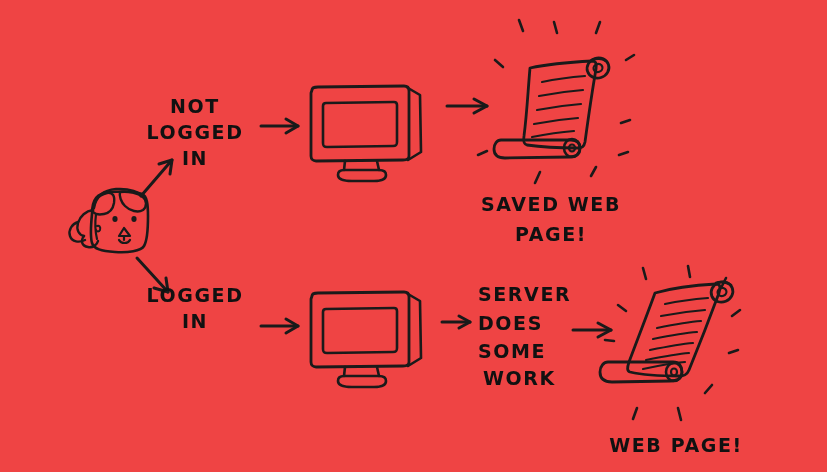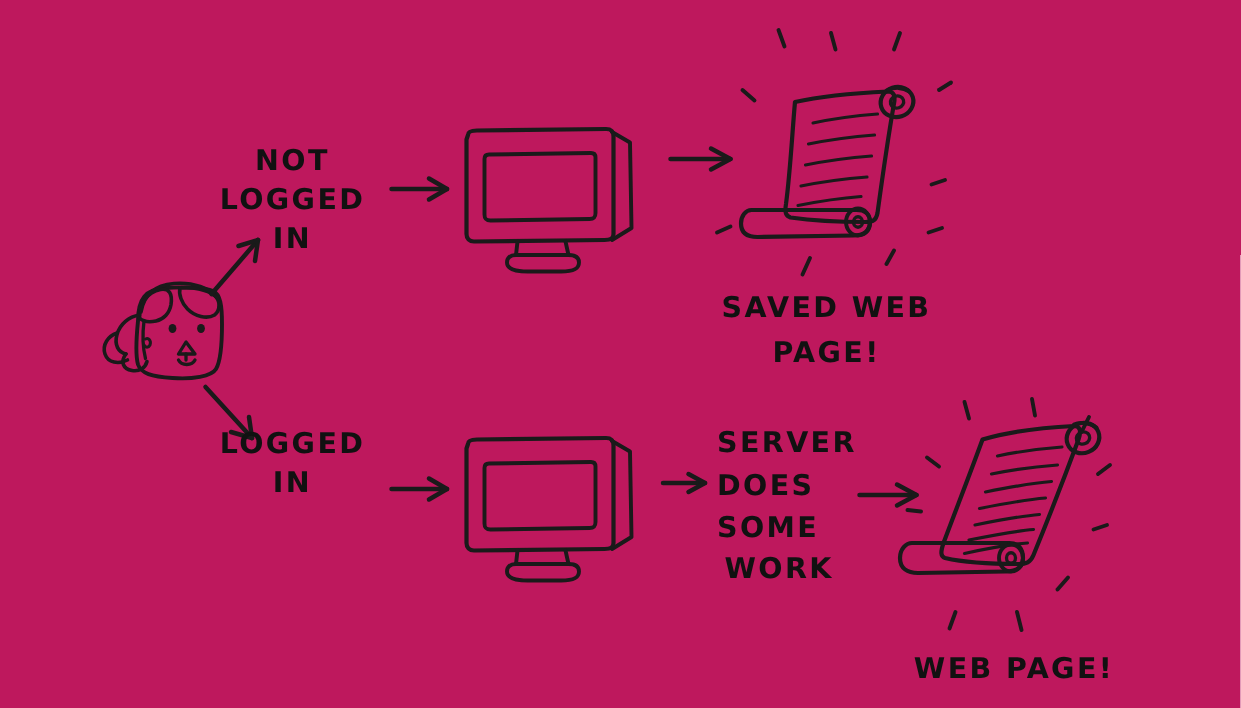--- a/index.html
+++ b/index.html
@@ -8,21 +8,21 @@
     padding: 0;
     background: #ffffff;
   }
   body {
     font-family: "DejaVu Sans", sans-serif;
   }
   #canvas {
     position: relative;
     width: 827px;
     height: 472px;
-    background: #be185d;
+    background: #ef4444;
     overflow: hidden;
   }
   #canvas svg {
     position: absolute;
     top: 0;
     left: 0;
     width: 827px;
     height: 472px;
   }
   .ink {

